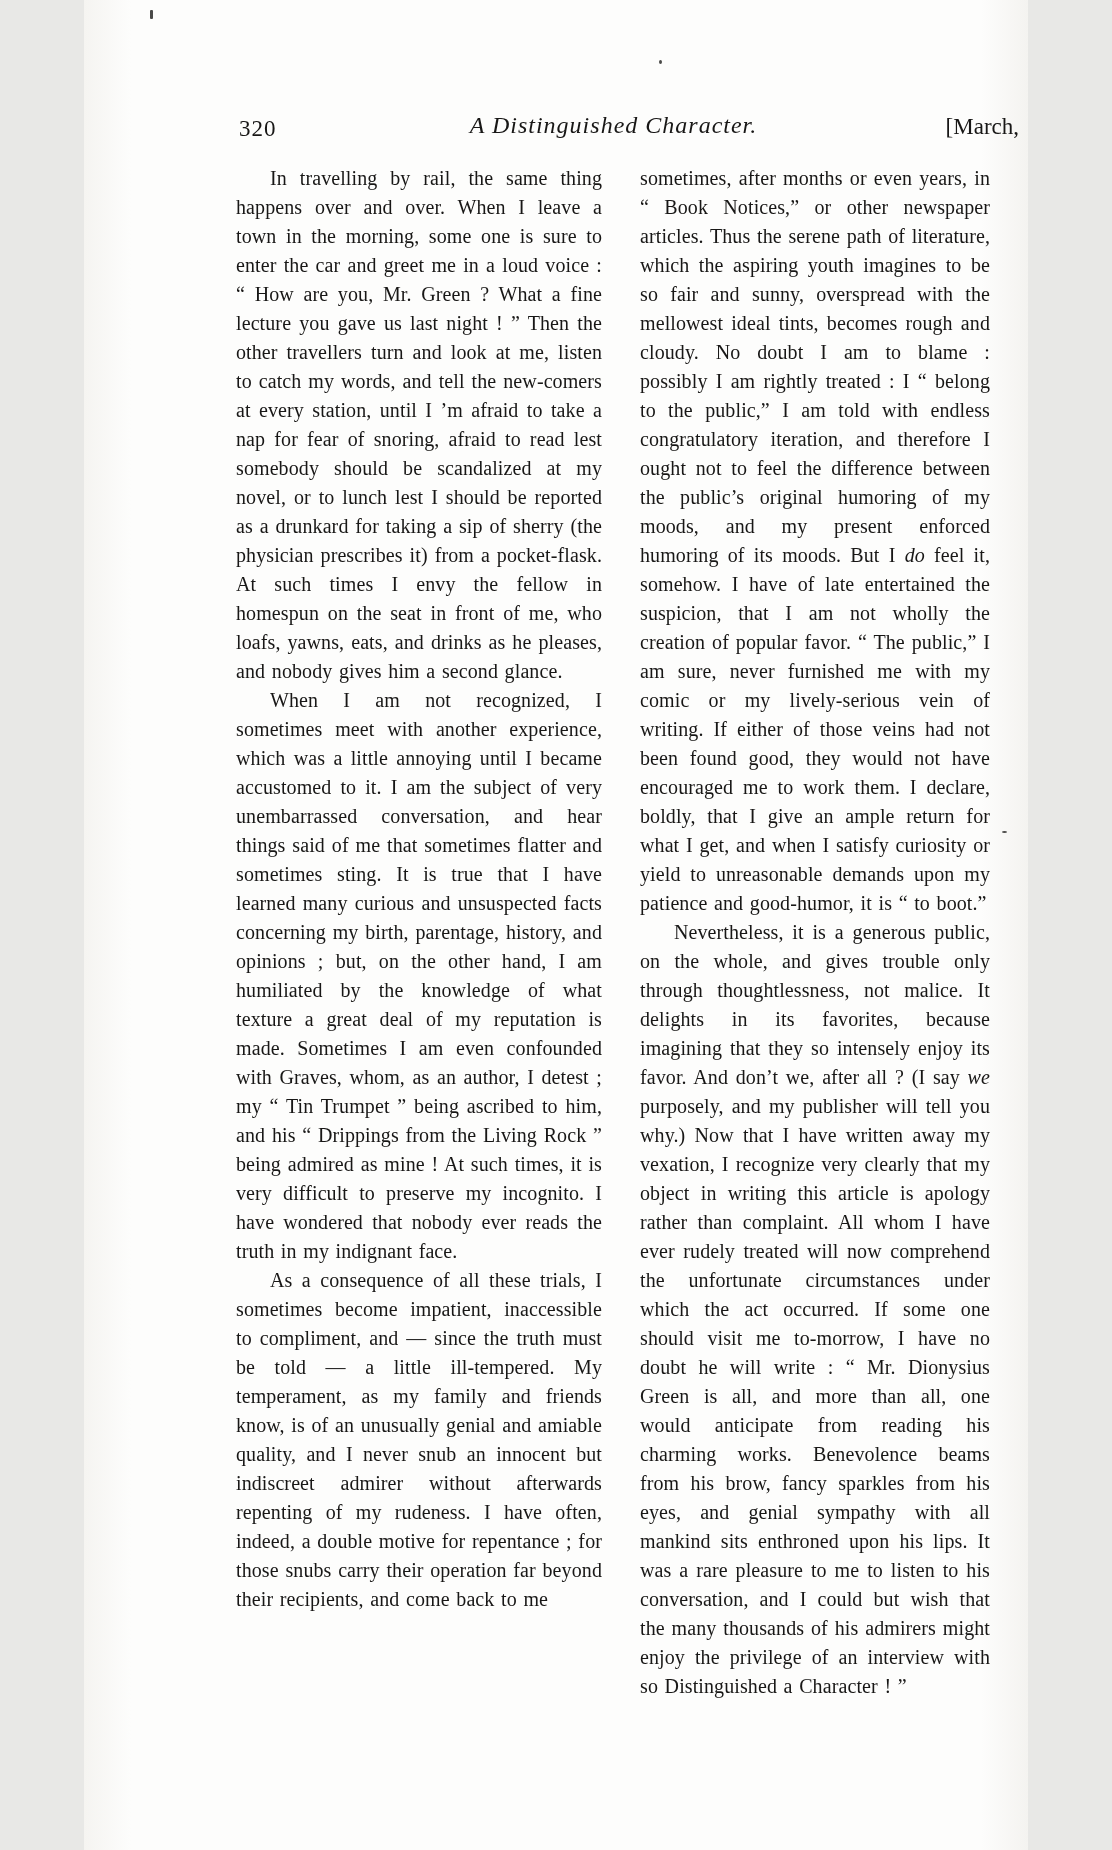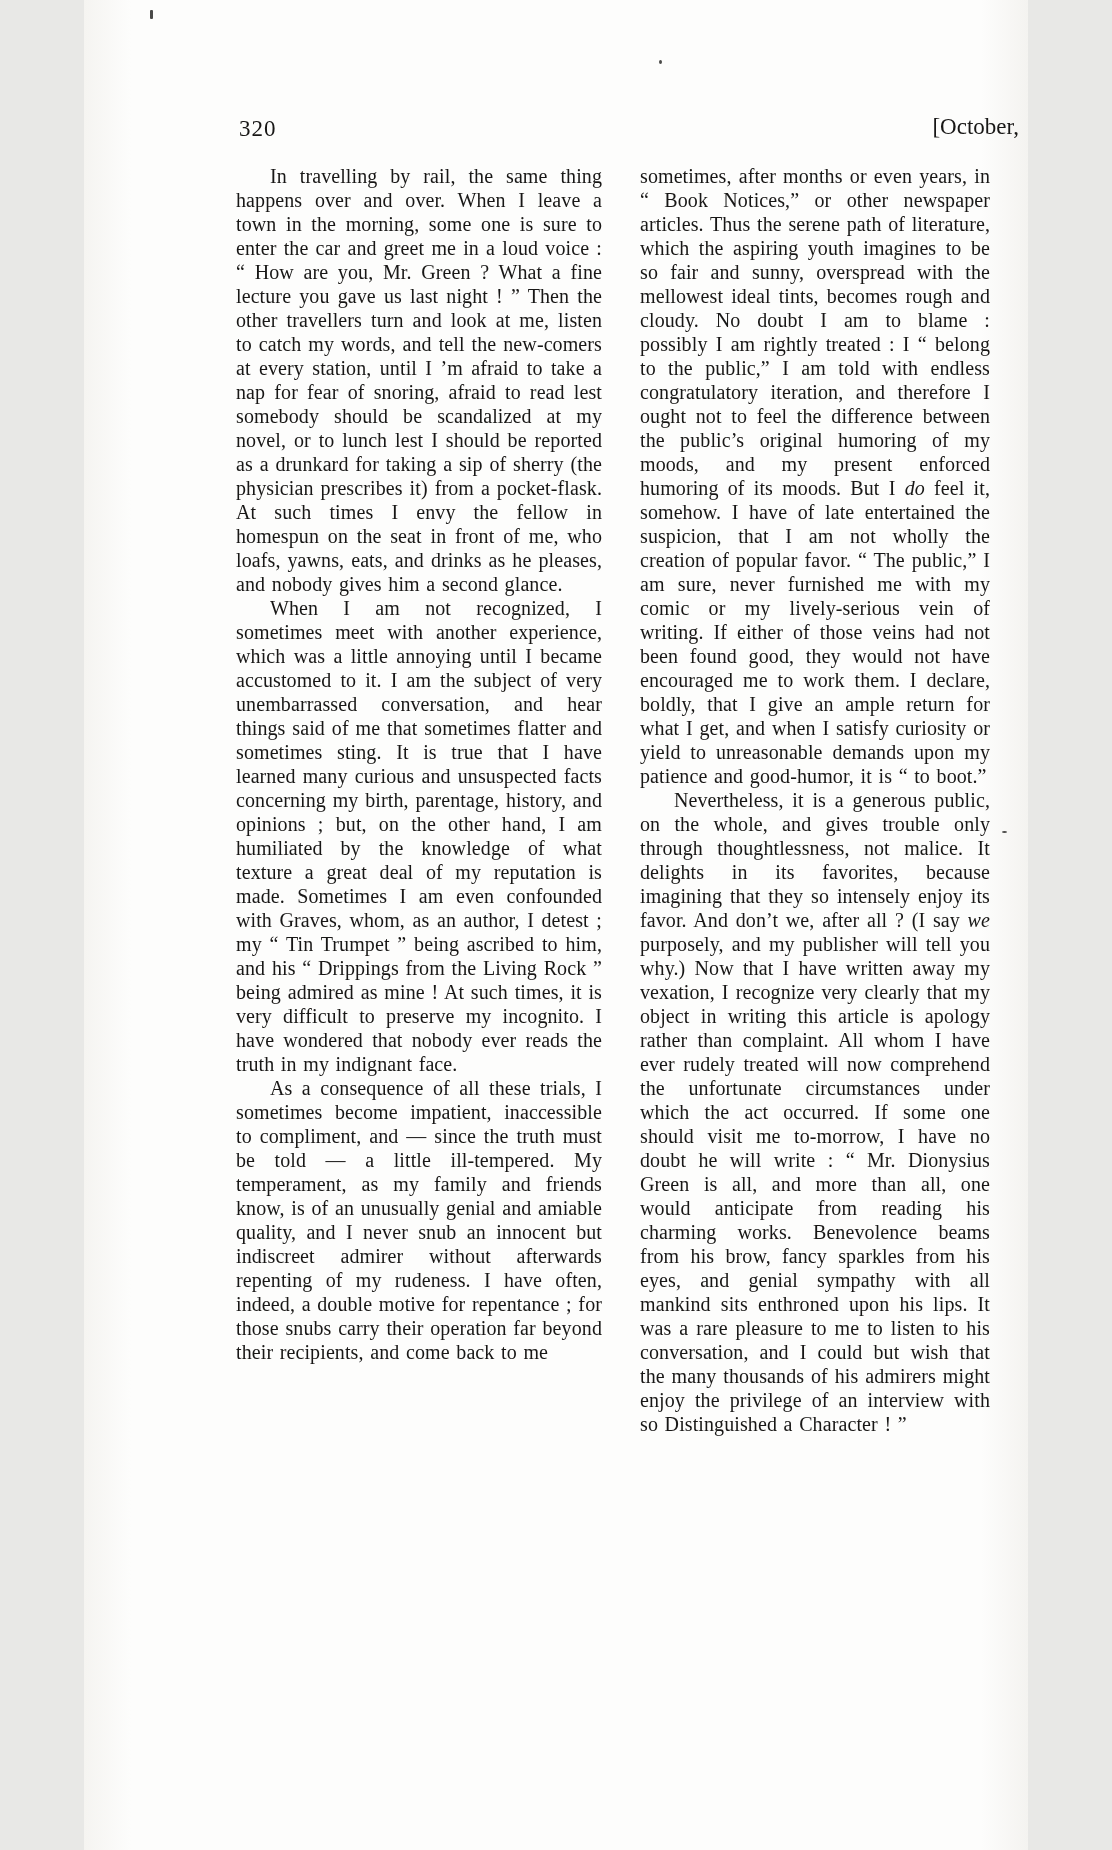--- a/index.html
+++ b/index.html
@@ -51,21 +51,21 @@
     position: absolute;
     top: 164px;
     left: 152px;
     width: 756px;
     display: flex;
     gap: 38px;
   }
   .col {
     text-align: justify;
     font-size: 20px;
-    line-height: 24px;
+    line-height: 29px;
     letter-spacing: 0.1px;
     word-spacing: 1.5px;
   }
   .col-left  { width: 366px; }
   .col-right { width: 350px; }
   .col p {
     margin: 0;
     text-indent: 1.7em;
   }
   .col p.no-indent { text-indent: 0; }
@@ -79,21 +79,22 @@
   .speck-2 { left: 575px; top: 60px;  width: 3px; height: 4px; }
   .speck-3 { left: 918px; top: 831px; width: 5px; height: 2px; }
 </style>
 </head>
 <body>
 
 <div class="page">
 
   <div class="running-head">
     <span class="page-number">320</span>
-    <span class="issue-label">[October,</span>
+    <span class="running-title">A Distinguished Character.</span>
+    <span class="issue-label">[March,</span>
   </div>
 
   <div class="columns">
     <div class="col col-left">
         <p><span>In travelling by rail, the same thing happens over and over. When I leave a town in the morning, some one is sure to enter the car and greet me in a loud voice : “ How are you, Mr. Green ? What a fine lecture you gave us last night ! ” Then the other travellers turn and look at me, listen to catch my words, and tell the new-comers at every station, until I ’m afraid to take a nap for fear of snoring, afraid to read lest somebody should be scandalized at my novel, or to lunch lest I should be reported as a drunkard for taking a sip of sherry (the physician prescribes it) from a pocket-flask. At such times I envy the fellow in homespun on the seat in front of me, who loafs, yawns, eats, and drinks as he pleases, and nobody gives him a second glance.</span></p>
         <p><span>When I am not recognized, I sometimes meet with another experience, which was a little annoying until I became accustomed to it. I am the subject of very unembarrassed conversation, and hear things said of me that sometimes flatter and sometimes sting. It is true that I have learned many curious and unsuspected facts concerning my birth, parentage, history, and opinions ; but, on the other hand, I am humiliated by the knowledge of what texture a great deal of my reputation is made. Sometimes I am even confounded with Graves, whom, as an author, I detest ; my “ Tin Trumpet ” being ascribed to him, and his “ Drippings from the Living Rock ” being admired as mine ! At such times, it is very difficult to preserve my incognito. I have wondered that nobody ever reads the truth in my indignant face.</span></p>
         <p><span>As a consequence of all these trials, I sometimes become impatient, inaccessible to compliment, and — since the truth must be told — a little ill-tempered. My temperament, as my family and friends know, is of an unusually genial and amiable quality, and I never snub an innocent but indiscreet admirer without afterwards repenting of my rudeness. I have often, indeed, a double motive for repentance ; for those snubs carry their operation far beyond their recipients, and come back to me</span></p>
       </div>
     <div class="col col-right">
         <p class="no-indent"><span>sometimes, after months or even years, in “ Book Notices,” or other newspaper articles. Thus the serene path of literature, which the aspiring youth imagines to be so fair and sunny, overspread with the mellowest ideal tints, becomes rough and cloudy. No doubt I am to blame : possibly I am rightly treated : I “ belong to the public,” I am told with endless congratulatory iteration, and therefore I ought not to feel the difference between the public’s original humoring of my moods, and my present enforced humoring of its moods. But I </span><em>do</em><span> feel it, somehow. I have of late entertained the suspicion, that I am not wholly the creation of popular favor. “ The public,” I am sure, never furnished me with my comic or my lively-serious vein of writing. If either of those veins had not been found good, they would not have encouraged me to work them. I declare, boldly, that I give an ample return for what I get, and when I satisfy curiosity or yield to unreasonable demands upon my patience and good-humor, it is “ to boot.”</span></p>

